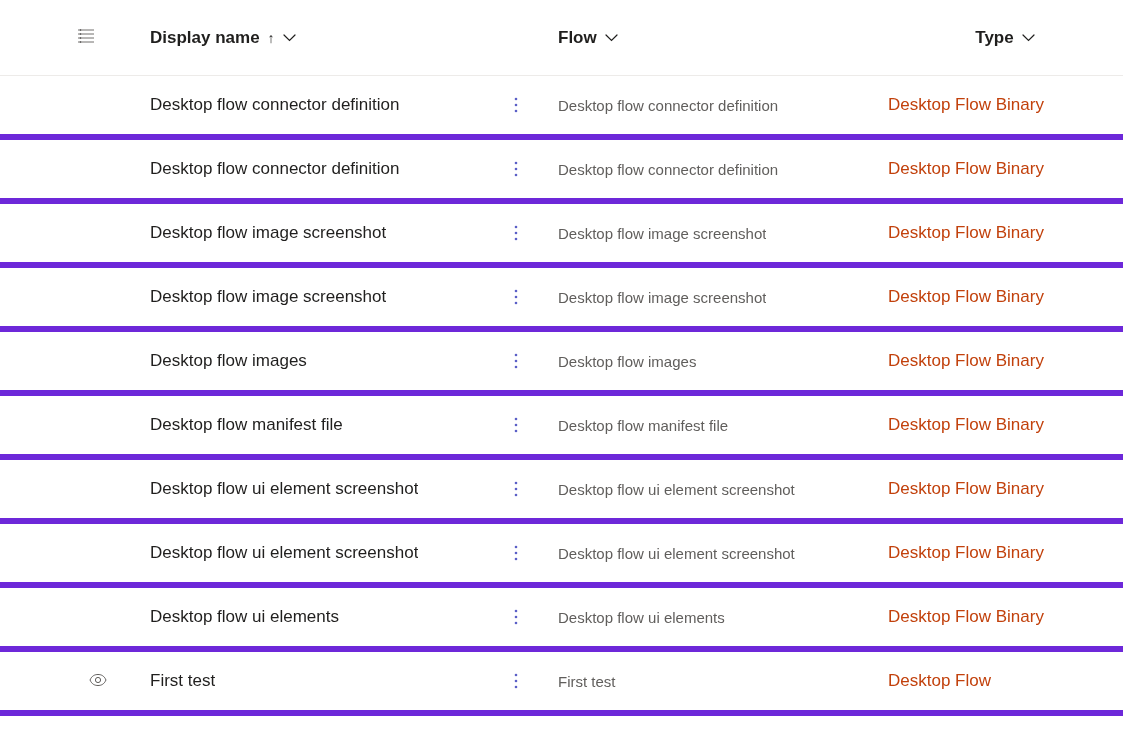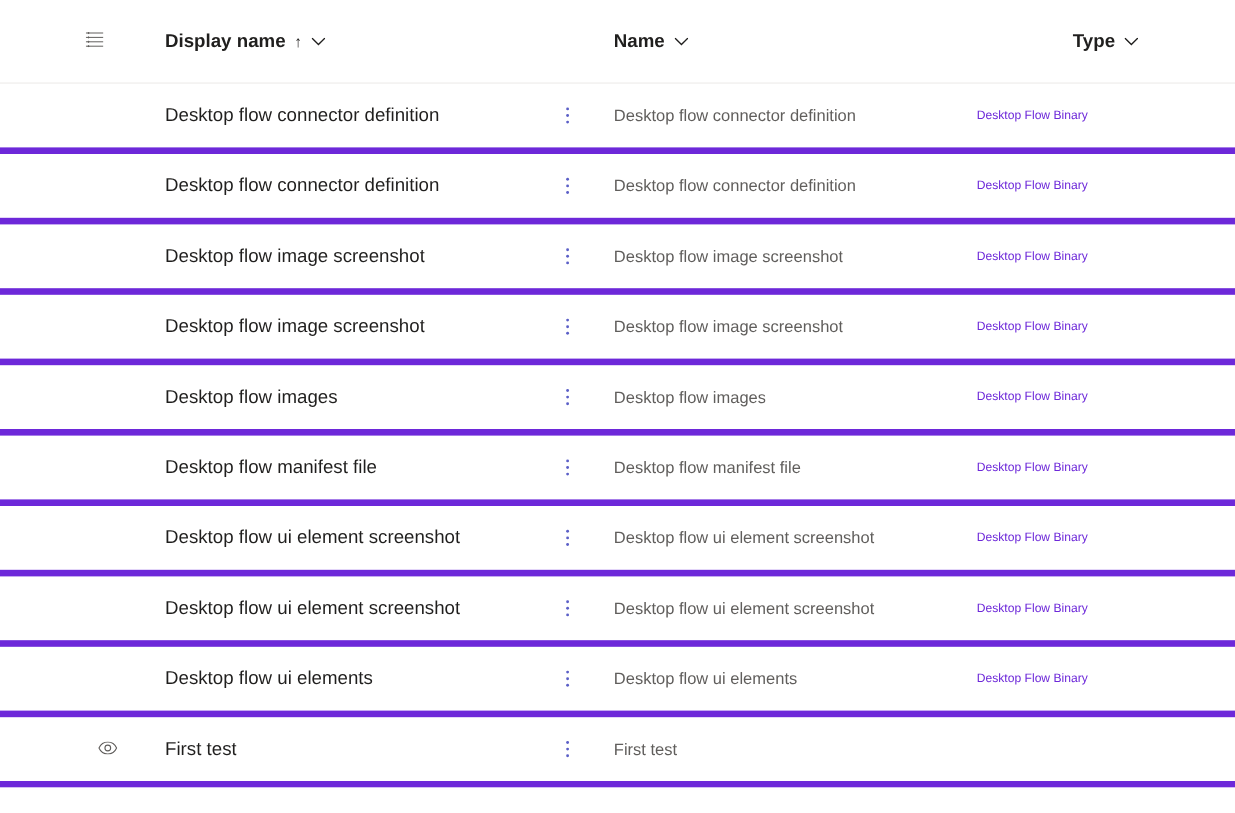--- a/index.html
+++ b/index.html
@@ -133,22 +133,22 @@
       white-space: nowrap;
       overflow: hidden;
       text-overflow: ellipsis;
     }
     .type-cell {
       flex: 1;
       display: flex;
       align-items: center;
     }
     .type-text {
-      font-size: 11px;
-      color: #6d28d9;
+      font-size: 17px;
+      color: #c2410c;
     }
     .eye-icon svg {
       width: 18px;
       height: 12px;
       stroke: #605e5c;
       fill: none;
     }
   </style>
 </head>
 <body>
@@ -178,21 +178,21 @@
         <span class="sort-arrow">↑</span>
         <span class="chevron-icon">
           <svg viewBox="0 0 13 8">
               <path d="M1 1 L6.5 6.5 L12 1" stroke="#201f1e" stroke-width="1.2" fill="none" stroke-linecap="round"></path>
             </svg>
         </span>
       </span>
     </div>
     <div class="col-name">
       <span class="header-label">
-        <span>Name</span>
+        <span>Flow</span>
         <span class="chevron-icon">
           <svg viewBox="0 0 13 8">
               <path d="M1 1 L6.5 6.5 L12 1" stroke="#201f1e" stroke-width="1.2" fill="none" stroke-linecap="round"></path>
             </svg>
         </span>
       </span>
     </div>
     <div class="col-type">
       <span class="header-label">
         <span>Type</span>
@@ -390,15 +390,18 @@
             <svg viewBox="0 0 4 16">
               <circle cx="2" cy="2" r="1.3"></circle>
               <circle cx="2" cy="8" r="1.3"></circle>
               <circle cx="2" cy="14" r="1.3"></circle>
             </svg>
           </button>
         </div>
         <div class="name-cell">
           <span class="name-text">First test</span>
         </div>
+        <div class="type-cell">
+          <span class="type-text">Desktop Flow</span>
+        </div>
       </div>
     </div>
 </div>
 
 </body></html>

